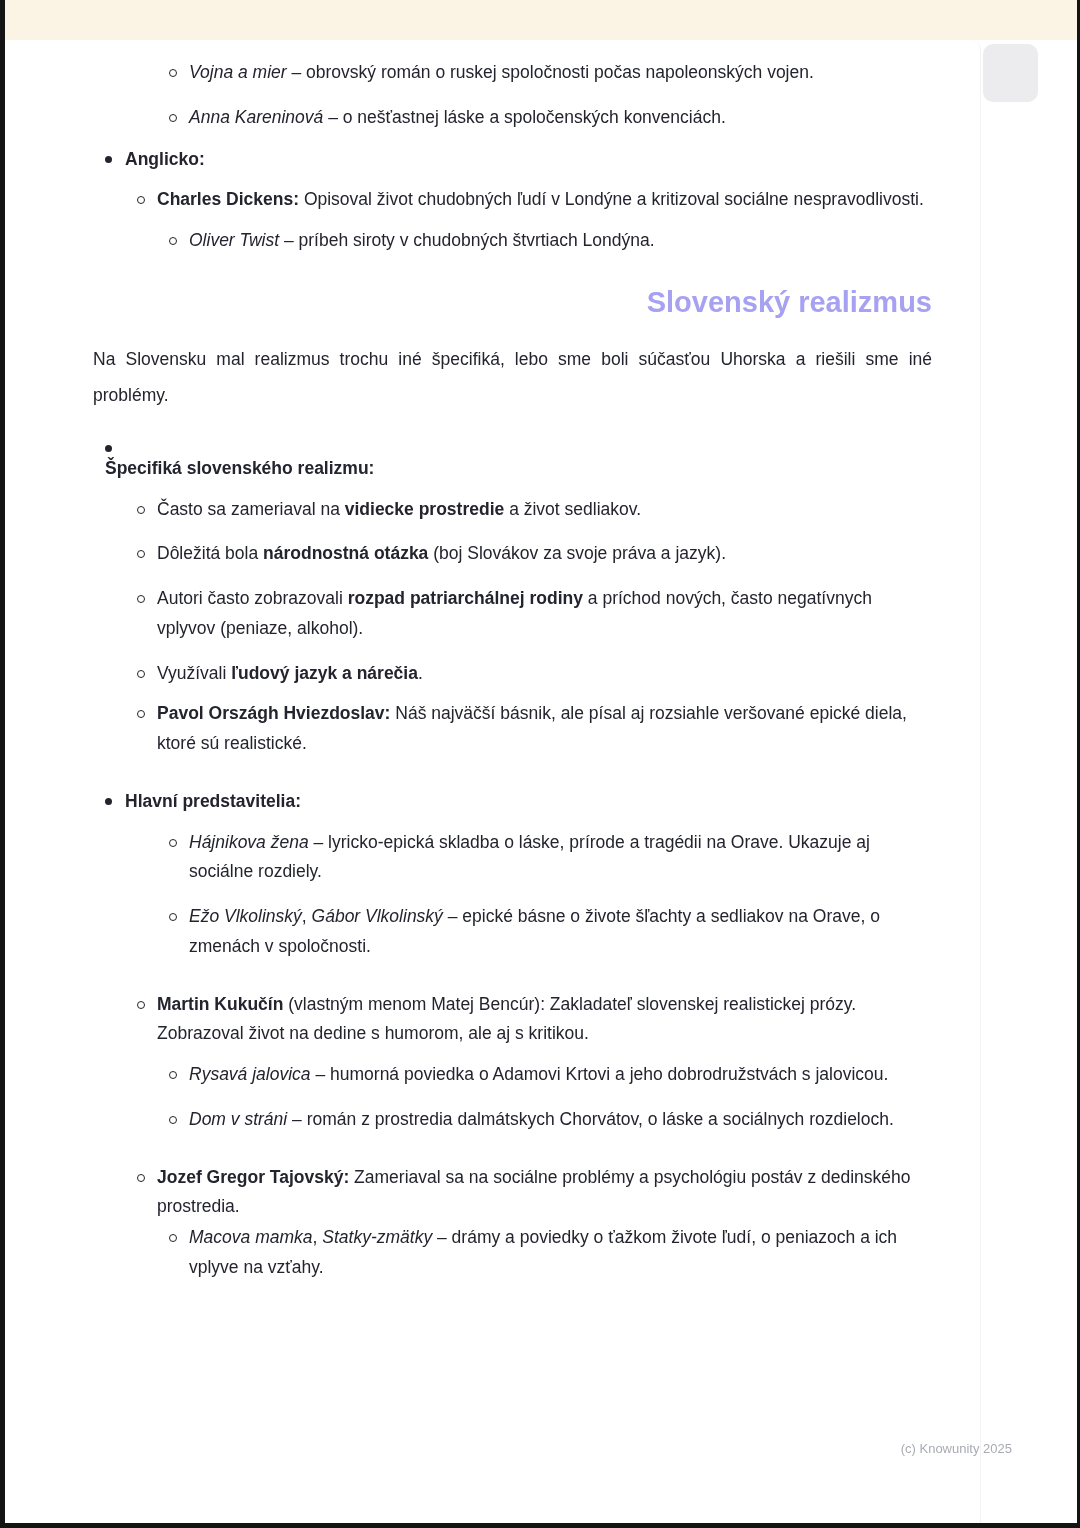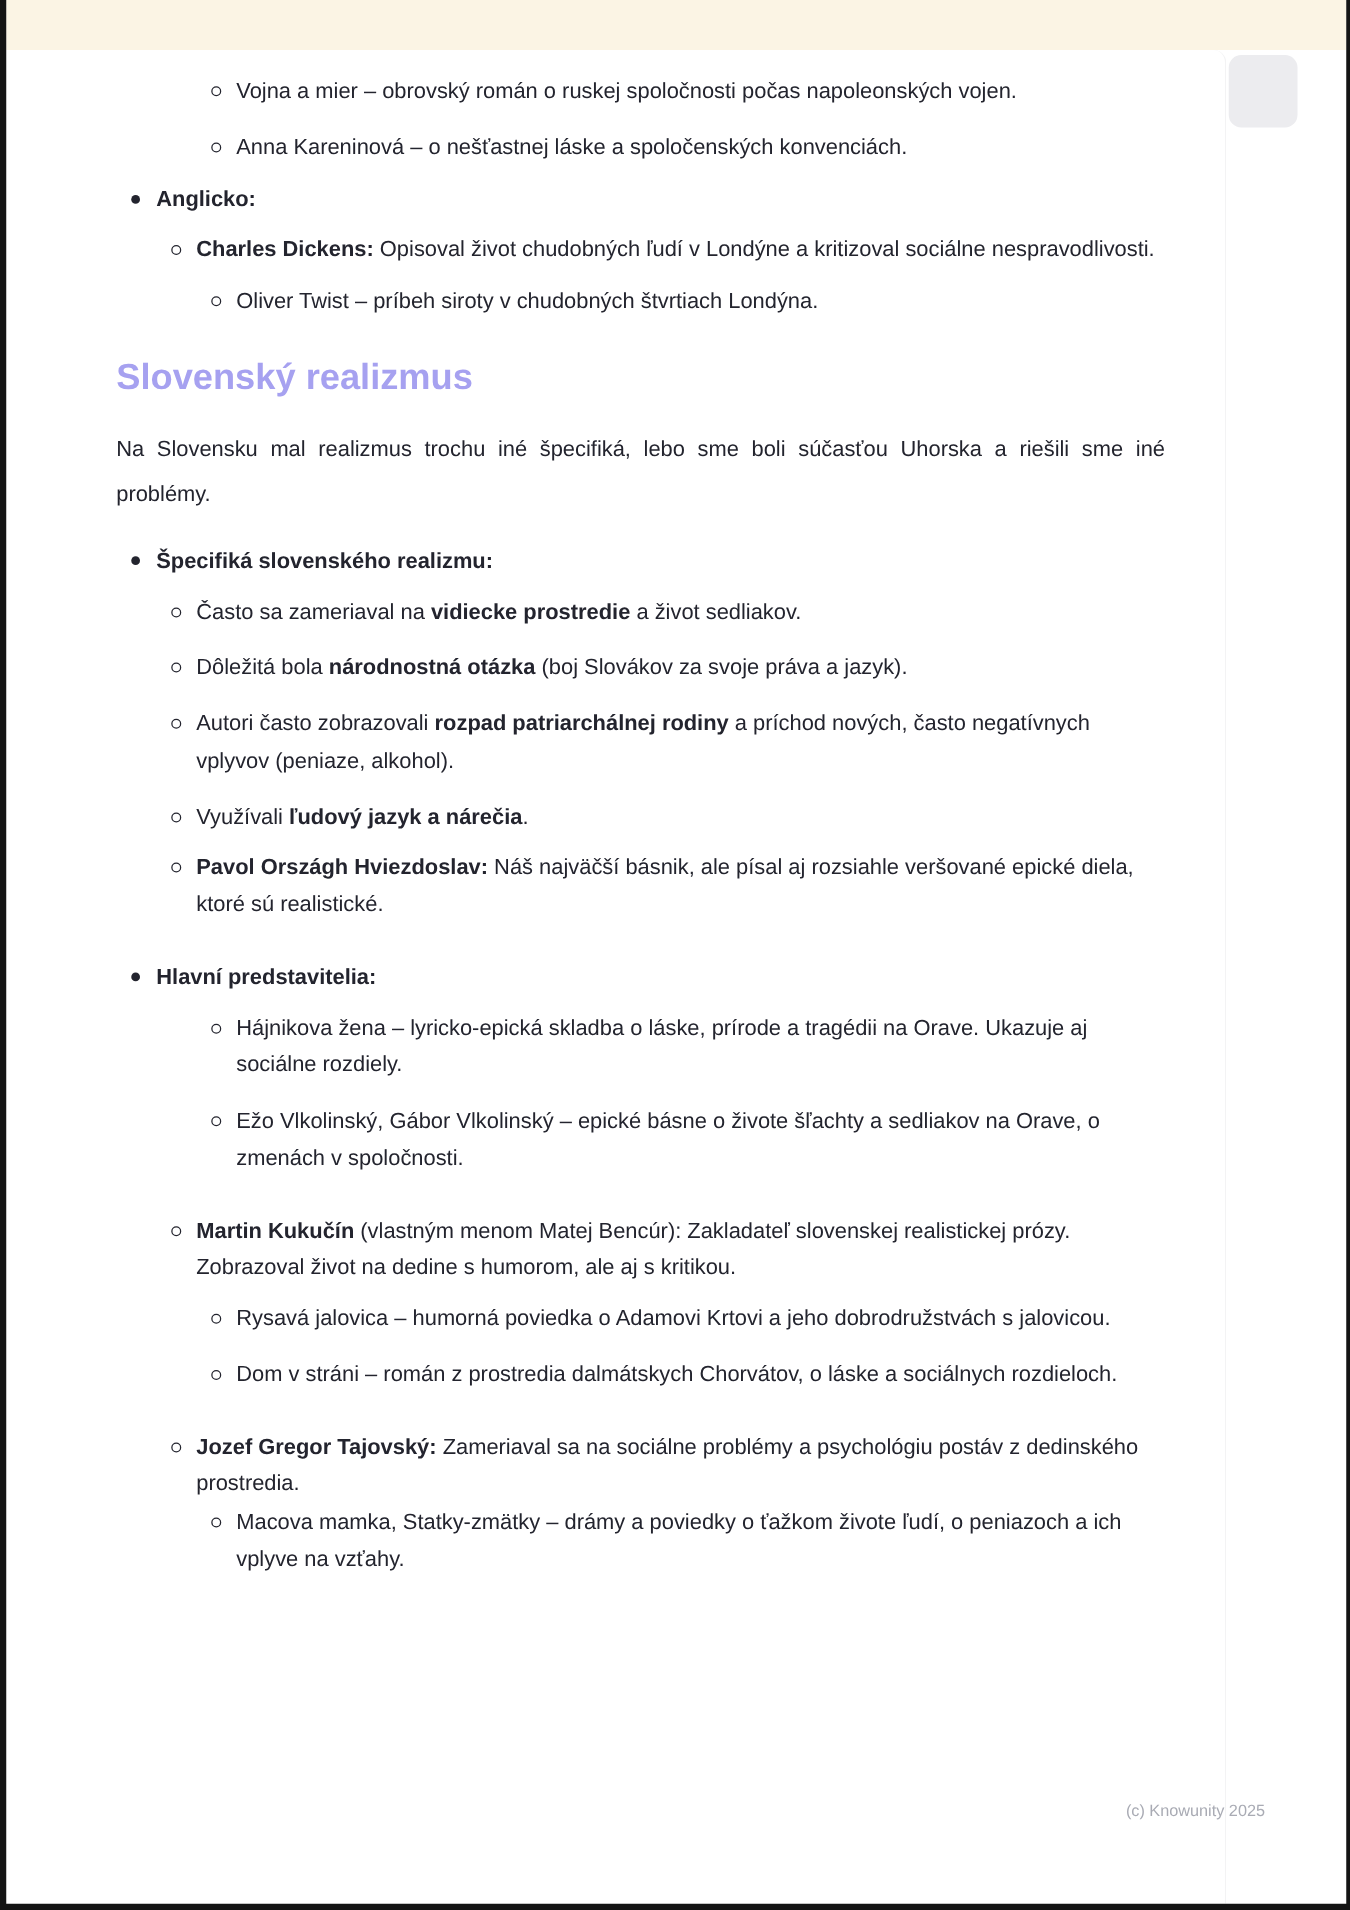--- a/index.html
+++ b/index.html
@@ -33,37 +33,38 @@
   .doc {
     padding: 18px 48px 0 88px;
     color: #23242e;
     font-size: 17.5px;
   }
   .heading {
     font-size: 29px;
     font-weight: 700;
     line-height: 1.25;
     margin: 28px 0 22px 0;
+    text-align: right;
   }
   .para {
     line-height: 2.05;
     text-align: justify;
     margin: 0 0 20px 0;
   }
   .li { display: flex; line-height: 1.7; }
   .lvl1 { padding-left: 12px; }
   .lvl2 { padding-left: 44px; }
   .lvl3 { padding-left: 76px; }
   .marker { flex: 0 0 20px; padding-top: 11px; }
   .dot { display: block; border-radius: 50%; }
   .dot.disc   { width: 7px; height: 7px; background: #23242e; }
   .dot.circle { width: 8px; height: 8px; border: 1.6px solid #23242e; background: transparent; }
   .li-text { flex: 1; }
   .b { font-weight: 700; }
-  .i { }
+  .i { font-style: italic; }
   .scroll-thumb {
     position: absolute;
     left: 983px; top: 44px;
     width: 55px; height: 58px;
     background: #ececef;
     border-radius: 10px;
     z-index: 2;
   }
   .watermark {
     position: absolute;
@@ -105,21 +106,21 @@
           <span class="li-text"><span class="b">Charles Dickens:</span><span> Opisoval život chudobných ľudí v Londýne a kritizoval sociálne nespravodlivosti.</span></span>
         </div>
         <div class="li lvl3" style="margin-top: 11px;">
           <span class="marker">
             <span class="dot circle"></span>
           </span>
           <span class="li-text"><span class="i">Oliver Twist</span><span> – príbeh siroty v chudobných štvrtiach Londýna.</span></span>
         </div>
         <h2 class="heading" style="color: rgb(166, 161, 240);">Slovenský realizmus</h2>
         <p class="para"><span>Na Slovensku mal realizmus trochu iné špecifiká, lebo sme boli súčasťou Uhorska a riešili sme iné problémy.</span></p>
-        <div class="li lvl1" style="margin-top: 12px;">
+        <div class="li lvl1" style="margin-top: 12px; flex-direction: column;">
           <span class="marker">
             <span class="dot disc"></span>
           </span>
           <span class="li-text"><span class="b">Špecifiká slovenského realizmu:</span></span>
         </div>
         <div class="li lvl2" style="margin-top: 11px;">
           <span class="marker">
             <span class="dot circle"></span>
           </span>
           <span class="li-text"><span>Často sa zameriaval na </span><span class="b">vidiecke prostredie</span><span> a život sedliakov.</span></span>

